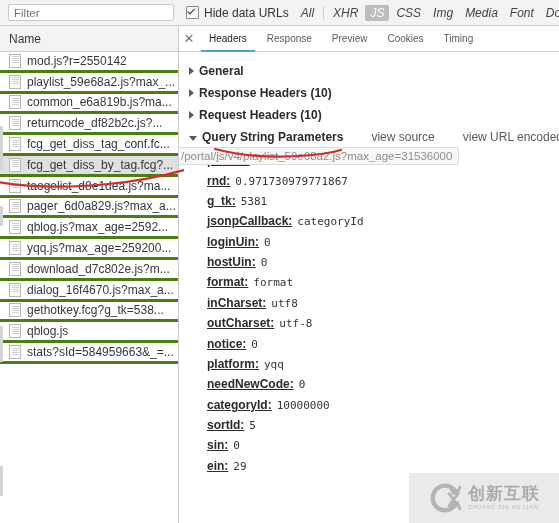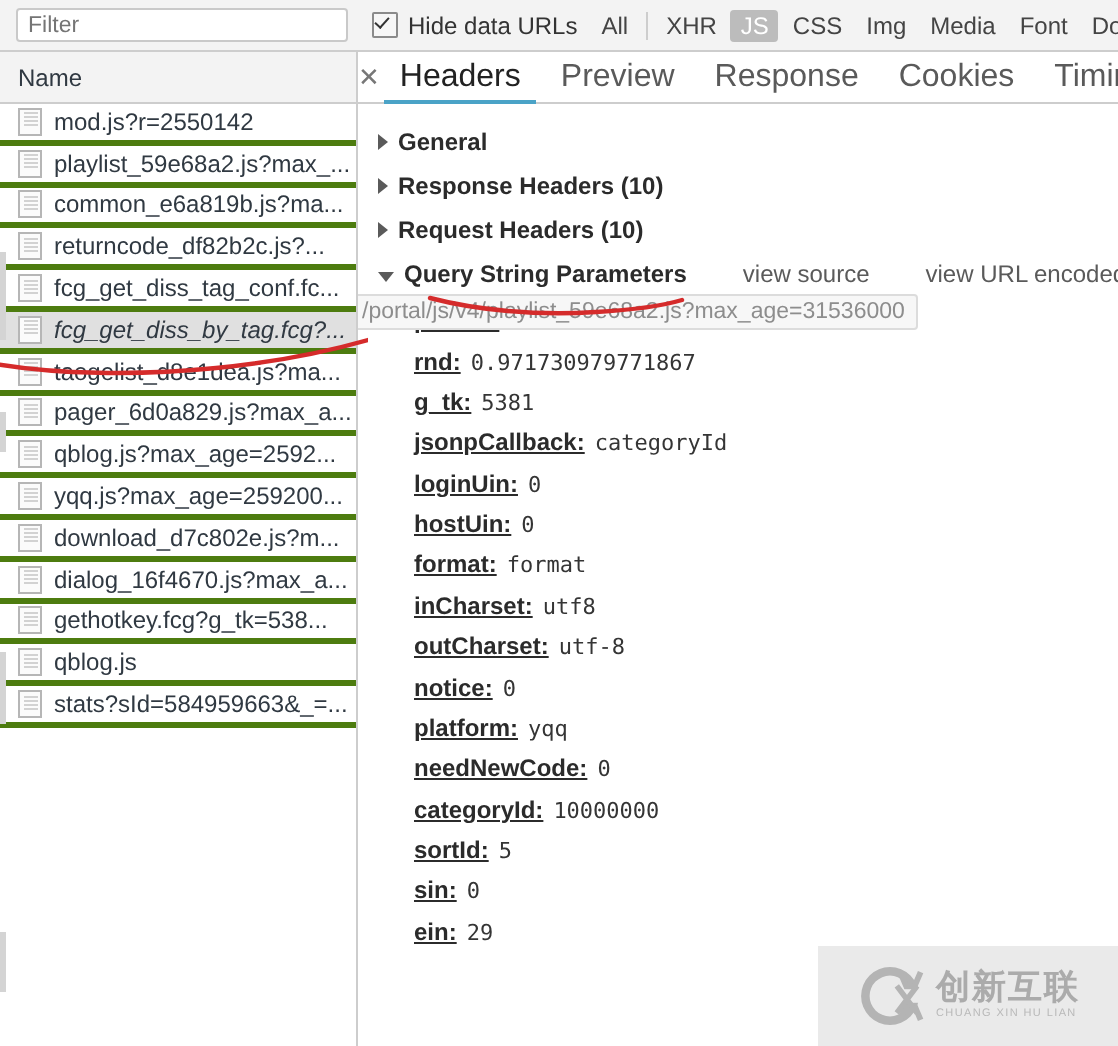--- a/index.html
+++ b/index.html
@@ -29,21 +29,21 @@
     background:#f6f6f6;position:relative;display:inline-block;
   }
   .chk:after{
     content:"";position:absolute;left:2px;top:0px;width:3px;height:6px;
     border:solid #333;border-width:0 1.6px 1.6px 0;transform:rotate(42deg);
   }
   .chk-label{margin-left:5px;font-size:12px;color:#333;white-space:nowrap;}
   .ftypes{display:flex;align-items:center;margin-left:6px;}
   .ftype{
     padding:1px 5px;margin:0 1px;border-radius:2px;
-    font-size:12px;color:#444;white-space:nowrap;cursor:default;
+    font-size:12px;color:#444;white-space:nowrap;cursor:default;font-style:italic;
   }
   .ftype.active{background:#bcbcbc;color:#fff;}
   .ftype-div{width:1px;height:14px;background:#cdcdcd;margin:0 3px;}
 
   
   .pane-left{
     position:absolute;left:0;top:26px;width:179px;height:497px;
     background:#fff;border-right:1px solid #cdcdcd;box-sizing:border-box;
     overflow:hidden;
   }
@@ -51,21 +51,21 @@
     height:26px;line-height:26px;padding-left:9px;
     background:#f3f3f3;border-bottom:1px solid #cdcdcd;
     font-size:12px;color:#303942;box-sizing:border-box;
   }
   .rows{position:relative;}
   .row{
     height:20.8px;display:flex;align-items:center;
     padding-left:9px;box-sizing:border-box;
     border-bottom:3px solid #4d7c0f;white-space:nowrap;overflow:hidden;
   }
-  .row.sel{background:#e0e0e0;font-style:italic;}
+  .row.sel{background:#e0e0e0;}
   .doc-ico{
     width:10px;height:12px;flex:0 0 10px;margin-right:6px;
     border:1px solid #b6b6b6;background:#fbfbfb;position:relative;
   }
   .doc-ico:before{
     content:"";position:absolute;left:1.5px;top:1.5px;right:1.5px;height:1px;
     background:#d2d2d2;box-shadow:0 2px 0 #d2d2d2,0 4px 0 #d2d2d2,0 6px 0 #d2d2d2;
   }
   .row-name{font-size:12px;color:#303942;overflow:hidden;text-overflow:clip;}
   .scroll-left{
@@ -80,21 +80,21 @@
   .tabs{
     height:26px;display:flex;align-items:center;
     border-bottom:1px solid #cdcdcd;background:#fff;box-sizing:border-box;
   }
   .tab-close{
     width:20px;text-align:center;font-size:13px;color:#777;cursor:default;
     line-height:26px;
   }
   .tab{
     position:relative;padding:0 10px;line-height:25px;height:26px;
-    font-size:16px;color:#5a5a5a;white-space:nowrap;cursor:default;
+    font-size:10px;color:#5a5a5a;white-space:nowrap;cursor:default;
   }
   .tab.active{color:#222;}
   .tab.active:after{
     content:"";position:absolute;left:2px;right:2px;bottom:0;height:2px;
     background:#4aa3c7;
   }
 
   .details{padding:8px 0 0 0;position:relative;}
   .sec{
     display:flex;align-items:center;
@@ -243,22 +243,22 @@
     <i style="top:180px;height:20px;"></i>
     <i style="top:300px;height:36px;"></i>
     <i style="top:440px;height:30px;"></i>
   </div>
 </div>
 
 <div class="pane-right">
   <div class="tabs">
     <div class="tab-close">✕</div>
     <div class="tab active">Headers</div>
+    <div class="tab">Response</div>
     <div class="tab">Preview</div>
-    <div class="tab">Response</div>
     <div class="tab">Cookies</div>
     <div class="tab">Timing</div>
   </div>
 
   <div class="details">
     <div class="sec">
       <span class="tri"></span>
       <span>General</span>
     </div>
     <div class="sec">

